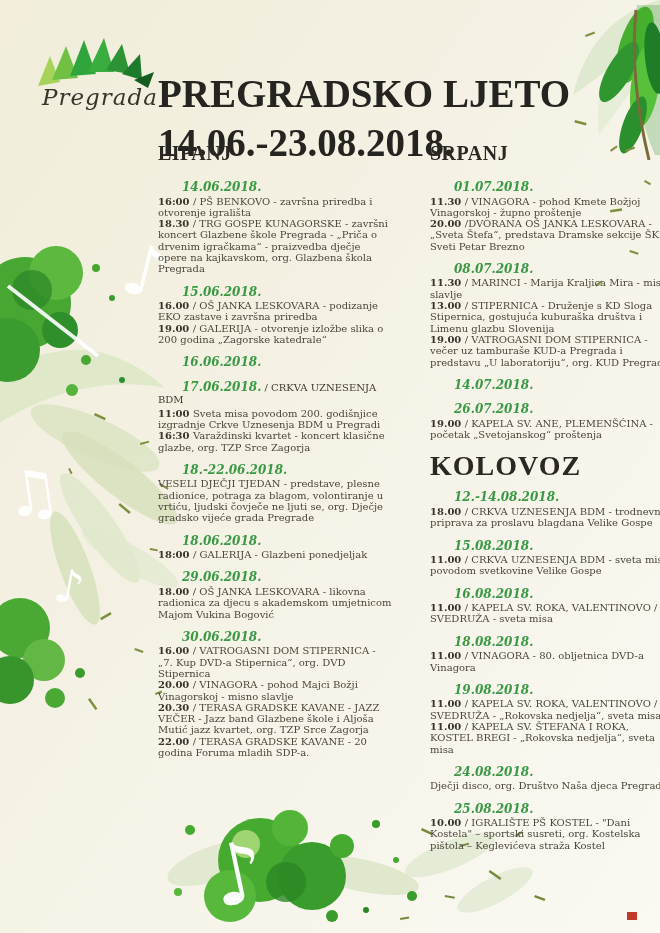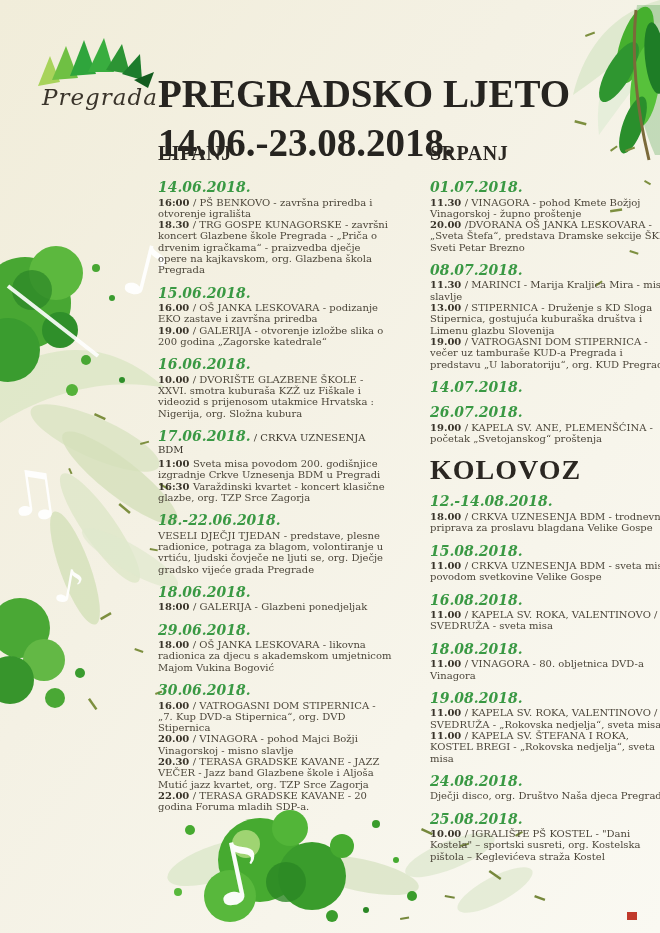--- a/index.html
+++ b/index.html
@@ -39,21 +39,21 @@
     color:#2b2722;margin:0 0 16px 0;line-height:24px;
   }
   .section-heading.large{
     font-size:28px;line-height:30px;margin:4px 0 10px 0;letter-spacing:1px;
   }
 
   .event{margin-bottom:11px;font-size:10px;line-height:11.3px;}
   .event-date{margin-bottom:1px;line-height:12.5px;}
   .date-green{
     color:var(--date-green,#3a9944);
-    font-weight:bold;font-style:italic;font-size:14px;
+    font-weight:bold;font-style:italic;font-size:12px;margin-left:24px;
   }
   .date-suffix{color:#3e392f;font-size:10px;}
   .event-line{margin:0;}
   .event-line .time{color:#3a352b;font-weight:bold;}
 
   .red-marker{position:absolute;left:627px;top:912px;width:10px;height:8px;z-index:2;}
 </style>
 </head>
 <body>
 
@@ -183,21 +183,20 @@
           <p class="event-line"><b class="time">16:00 </b><span>/ PŠ BENKOVO - završna priredba i otvorenje igrališta</span></p>
           <p class="event-line"><b class="time">18.30 </b><span>/ TRG GOSPE KUNAGORSKE - završni koncert Glazbene škole Pregrada - „Priča o drvenim igračkama“ - praizvedba dječje opere na kajkavskom, org. Glazbena škola Pregrada</span></p>
         </div>
         <div class="event">
           <div class="event-date"><span class="date-green">15.06.2018.</span></div>
           <p class="event-line"><b class="time">16.00 </b><span>/ OŠ JANKA LESKOVARA - podizanje EKO zastave i završna priredba</span></p>
           <p class="event-line"><b class="time">19.00 </b><span>/ GALERIJA - otvorenje izložbe slika o 200 godina „Zagorske katedrale“</span></p>
         </div>
         <div class="event">
           <div class="event-date"><span class="date-green">16.06.2018.</span></div>
-          <p class="event-line"><b class="time">10.00 </b><span>/ DVORIŠTE GLAZBENE ŠKOLE - XXVI. smotra kuburaša KZŽ uz Fiškale i videozid s prijenosom utakmice Hrvatska : Nigerija, org. Složna kubura</span></p>
         </div>
         <div class="event">
           <div class="event-date"><span class="date-green">17.06.2018.</span><span class="date-suffix"> / CRKVA UZNESENJA BDM</span></div>
           <p class="event-line"><b class="time">11:00 </b><span>Sveta misa povodom 200. godišnjice izgradnje Crkve Uznesenja BDM u Pregradi</span></p>
           <p class="event-line"><b class="time">16:30 </b><span>Varaždinski kvartet - koncert klasične glazbe, org. TZP Srce Zagorja</span></p>
         </div>
         <div class="event">
           <div class="event-date"><span class="date-green">18.-22.06.2018.</span></div>
           <p class="event-line"><span>VESELI DJEČJI TJEDAN - predstave, plesne radionice, potraga za blagom, volontiranje u vrtiću, ljudski čovječe ne ljuti se, org. Dječje gradsko vijeće grada Pregrade</span></p>
         </div>

